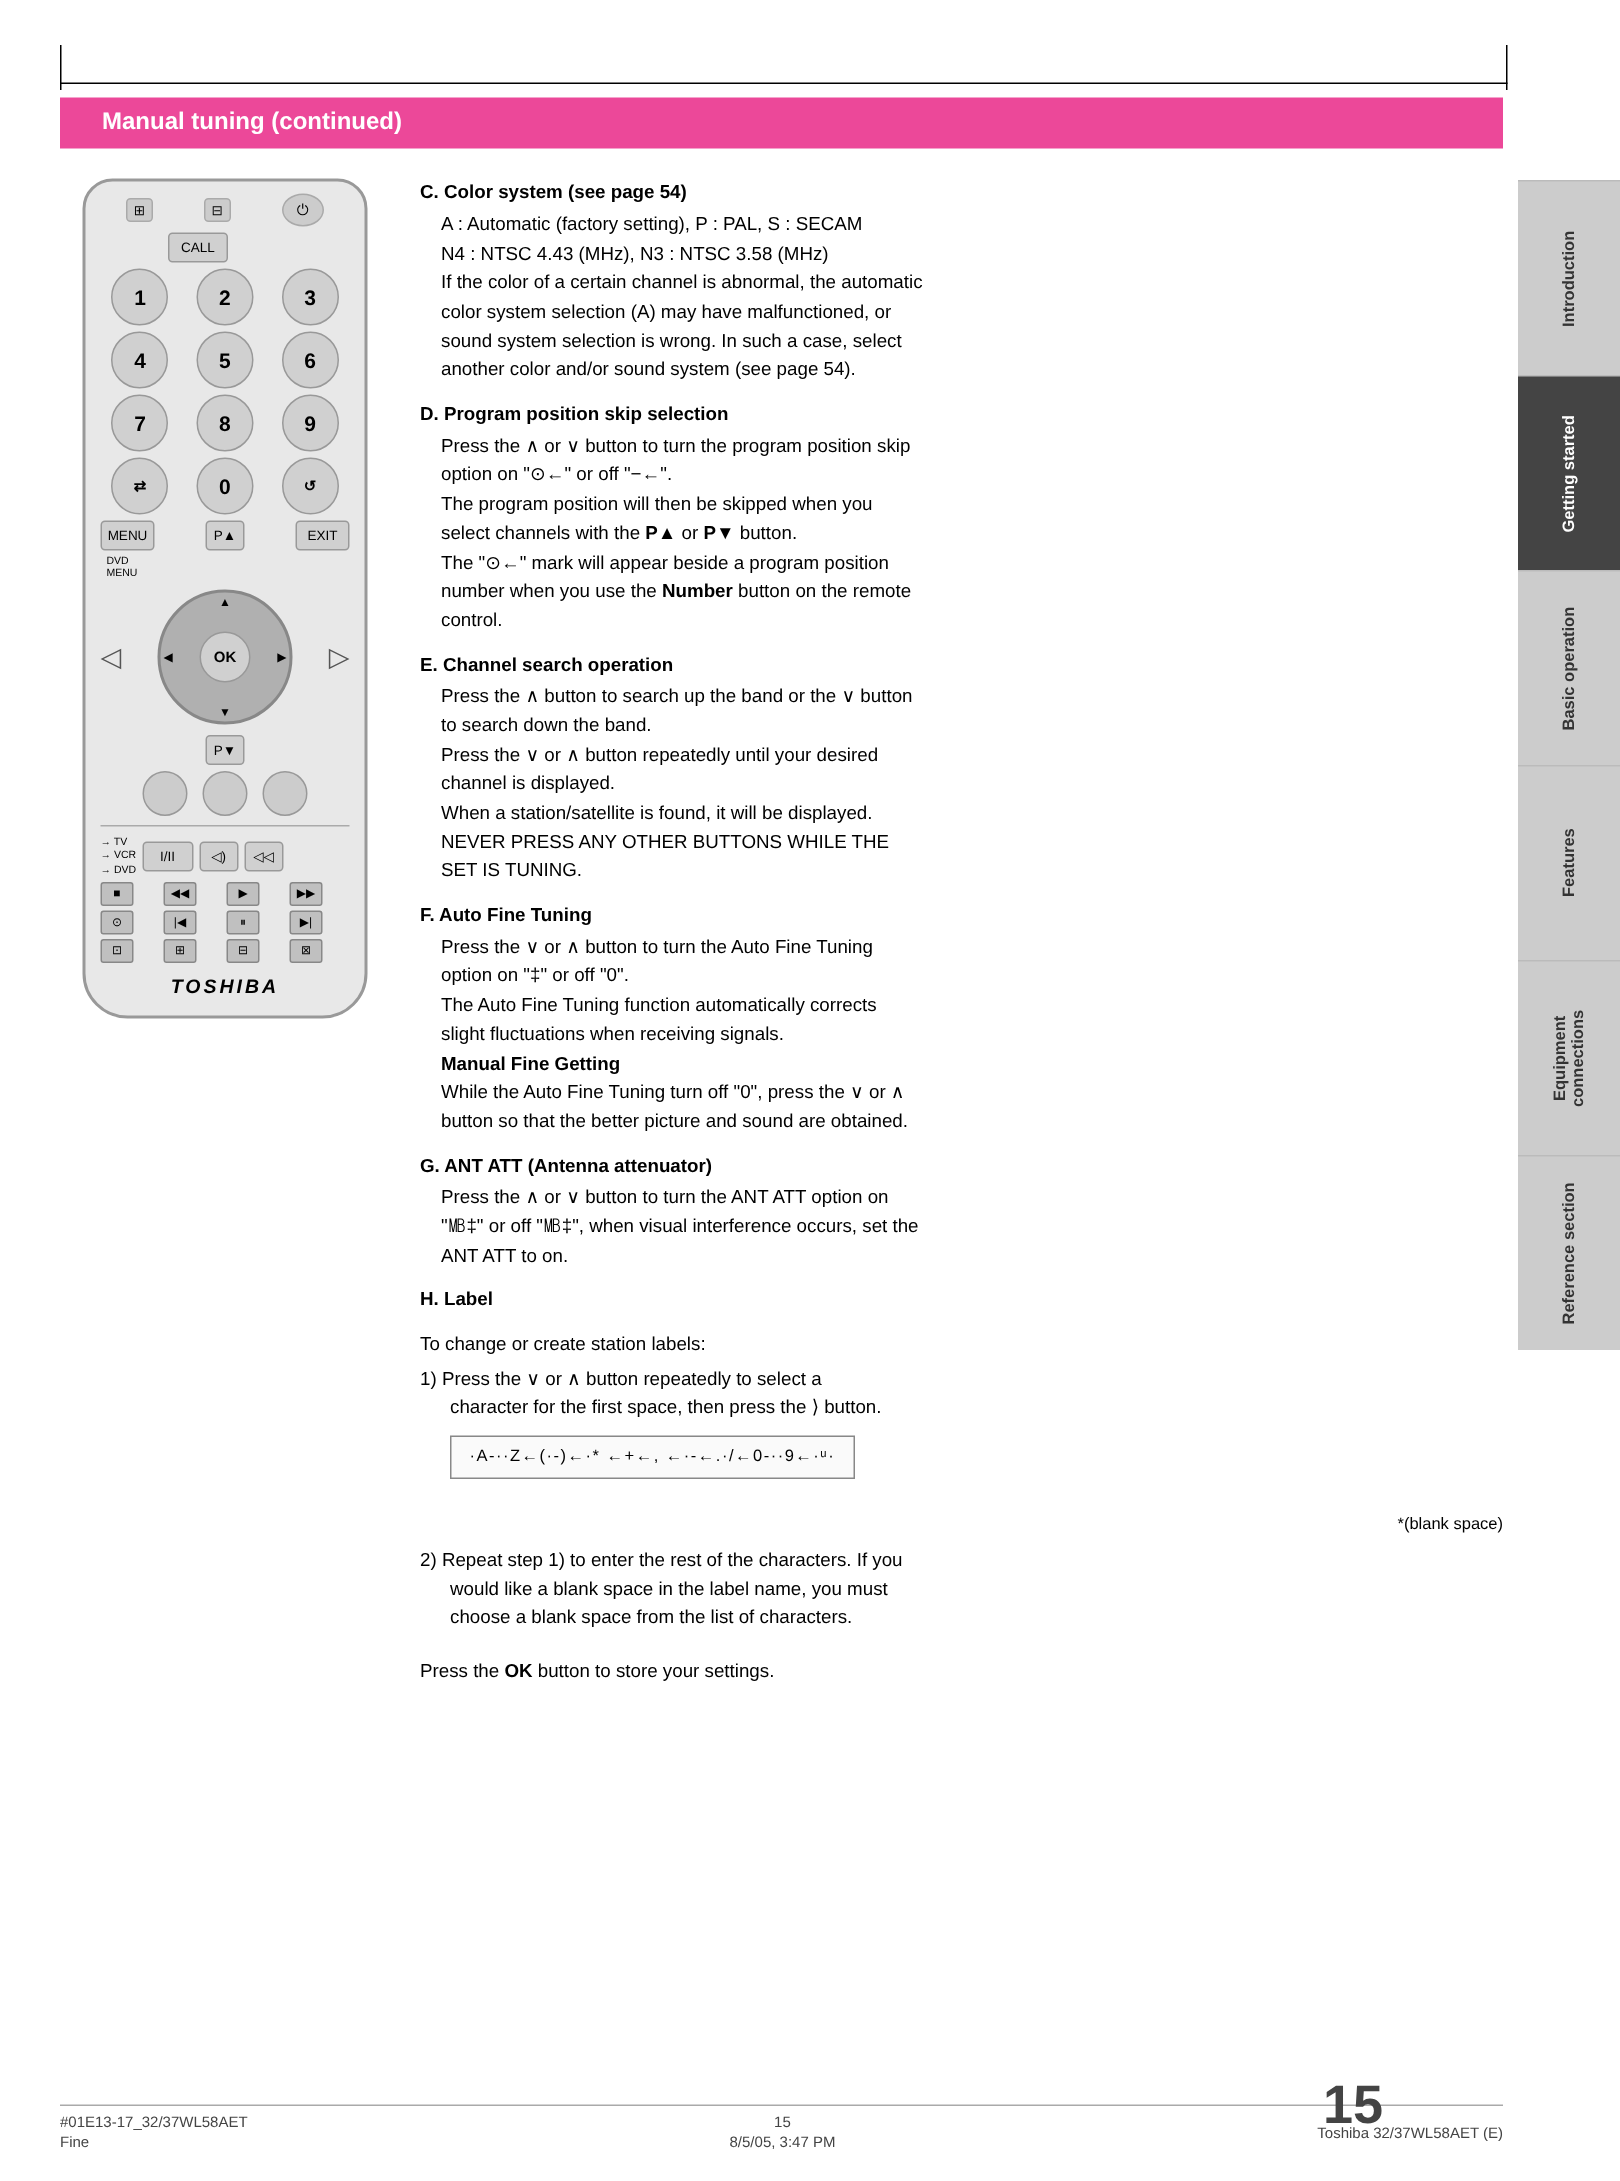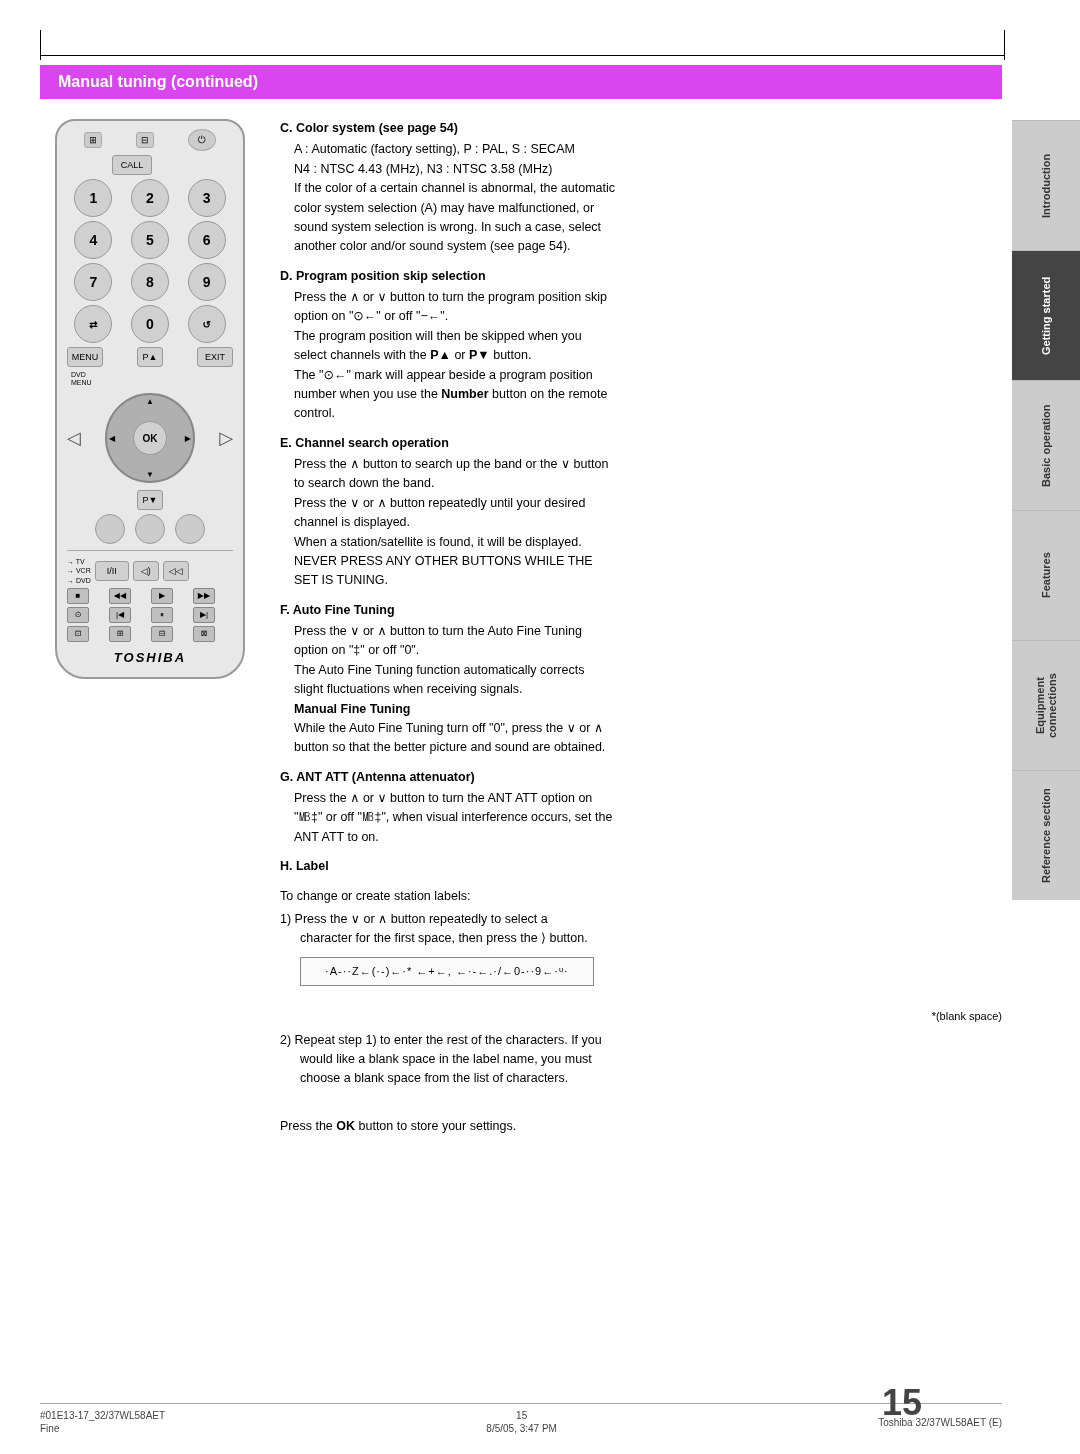--- a/index.html
+++ b/index.html
@@ -65,23 +65,23 @@
 
     
     .main-content {
       position: absolute;
       top: 55px; left: 40px; right: 78px;
       bottom: 60px;
     }
 
     
     .section-header {
-      background: #d946ef;
+      background: #ec4899;
       color: #fff;
-      padding: 8px 18px;
+      padding: 8px 28px;
       font-size: 16px;
       font-weight: bold;
       margin-bottom: 20px;
       margin-top: 10px;
     }
 
     
     .two-col {
       display: flex;
       gap: 20px;
@@ -497,21 +497,21 @@
       </div>
 
       <div class="section-letter">
         F. <span>Auto Fine Tuning</span>
       </div>
       <div class="indent">
         Press the ∨ or ∧ button to turn the Auto Fine Tuning<br>
         option on "‡" or off "0".<br>
         The Auto Fine Tuning function automatically corrects<br>
         slight fluctuations when receiving signals.<br>
-        <strong>Manual Fine Tuning</strong><br>
+        <strong>Manual Fine Getting</strong><br>
         While the Auto Fine Tuning turn off "0", press the ∨ or ∧<br>
         button so that the better picture and sound are obtained.
       </div>
 
       <div class="section-letter">
         G. <span>ANT ATT (Antenna attenuator)</span>
       </div>
       <div class="indent">
         Press the ∧ or ∨ button to turn the ANT ATT option on<br>
         "㎆‡" or off "㎆‡", when visual interference occurs, set the<br>
@@ -523,34 +523,34 @@
       </div>
 
       <div style="margin-top:10px;">
         <div>To change or create station labels:</div>
         <div style="margin-top:4px;">
           <span>1)  Press the ∨ or ∧ button repeatedly to select a</span><br>
           <span style="padding-left:20px;">character for the first space, then press the ⟩ button.</span>
         </div>
 
         
-        <div style="margin:8px 0 2px 20px;border:1px solid #888;padding:5px 24px;display:inline-block;font-size:11px;letter-spacing:1px;background:#fafafa;">
+        <div style="margin:8px 0 2px 20px;border:1px solid #888;padding:5px 12px;display:inline-block;font-size:11px;letter-spacing:1px;background:#fafafa;">
           <span>·A-··Z←(·-)←·* ←+←, ←·-←.·/←0-··9←·ᵘ·</span>
         </div>
         <div style="font-size:11px;text-align:right;margin-bottom:6px;margin-top:20px;">
           <span>*(blank space)</span>
         </div>
 
         <div>
           <span>2)  Repeat step 1) to enter the rest of the characters. If you</span><br>
           <span style="padding-left:20px;">would like a blank space in the label name, you must</span><br>
           <span style="padding-left:20px;">choose a blank space from the list of characters.</span>
         </div>
 
-        <div style="margin-top:28px;">
+        <div style="margin-top:16px;">
           Press the <strong>OK</strong> button to store your settings.
         </div>
       </div>
 
     </div>
   </div>
 
 </div>
 
 <div class="footer">

